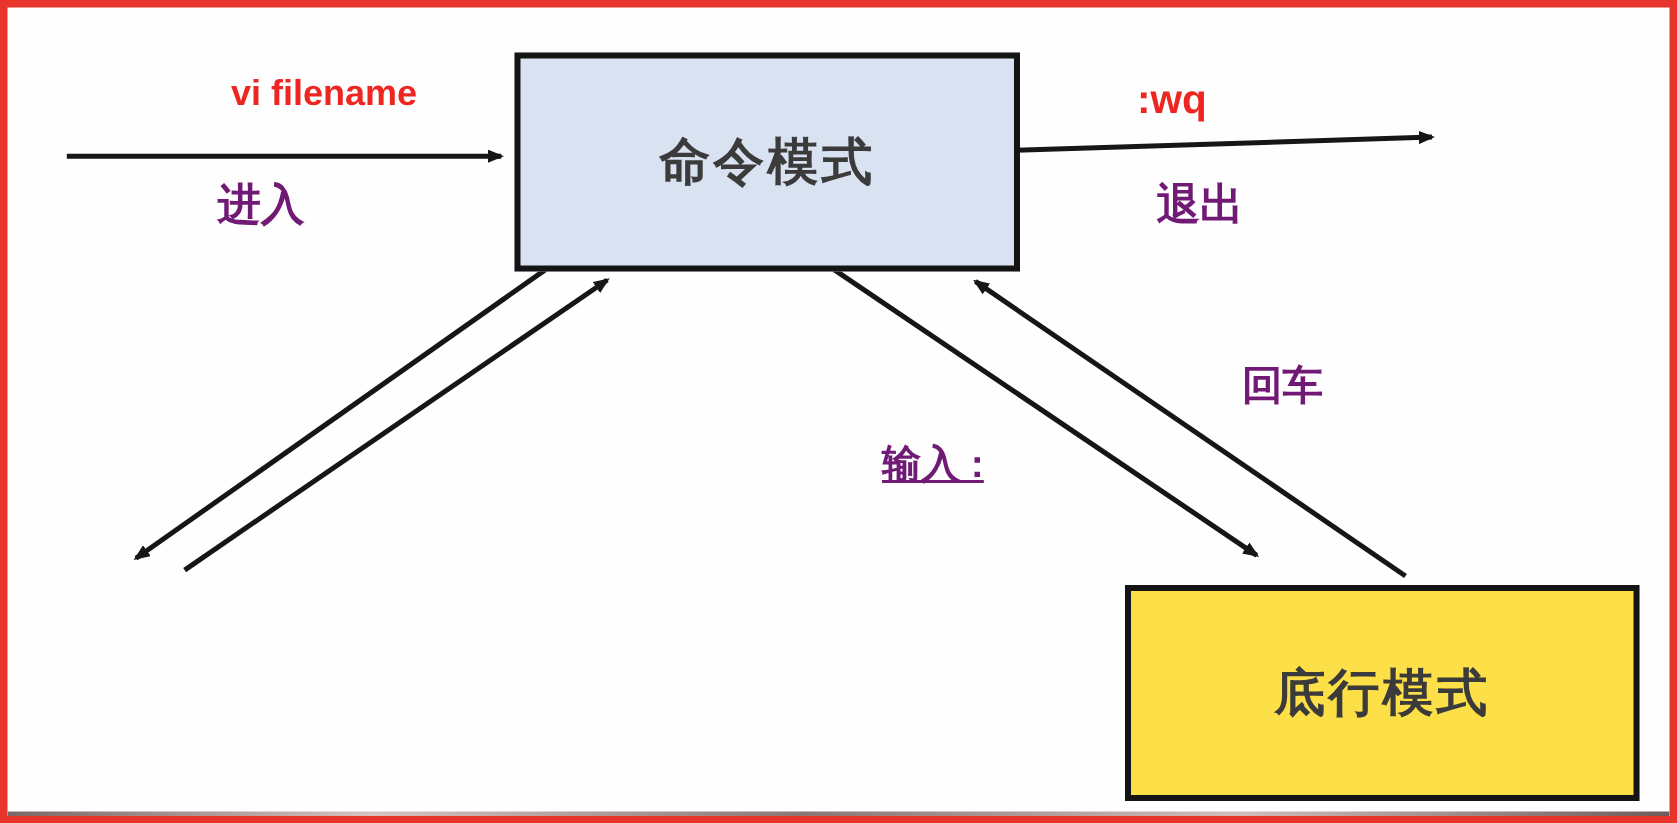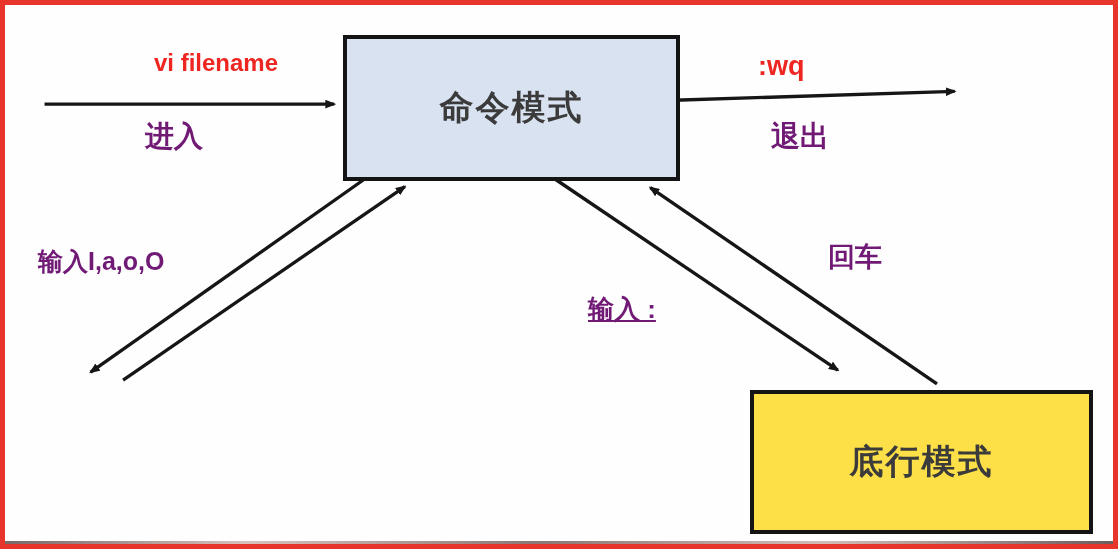--- a/index.html
+++ b/index.html
@@ -65,19 +65,18 @@
   <div class="node node-lastline">
     <span>底行模式</span>
   </div>
 
   <span class="lbl lbl-red lbl-vi">vi filename</span>
   <span class="lbl lbl-enter">进入</span>
 
   <span class="lbl lbl-red lbl-wq">:wq</span>
   <span class="lbl lbl-exit">退出</span>
 
-  <span class="lbl lbl-input-iaoo">输入I,a,o,O</span>
 
   <span class="lbl lbl-input-colon">输入 :</span>
   <span class="lbl lbl-return">回车</span>
 
   <div class="bottom-strip"></div>
 </div>
 
 </body></html>

